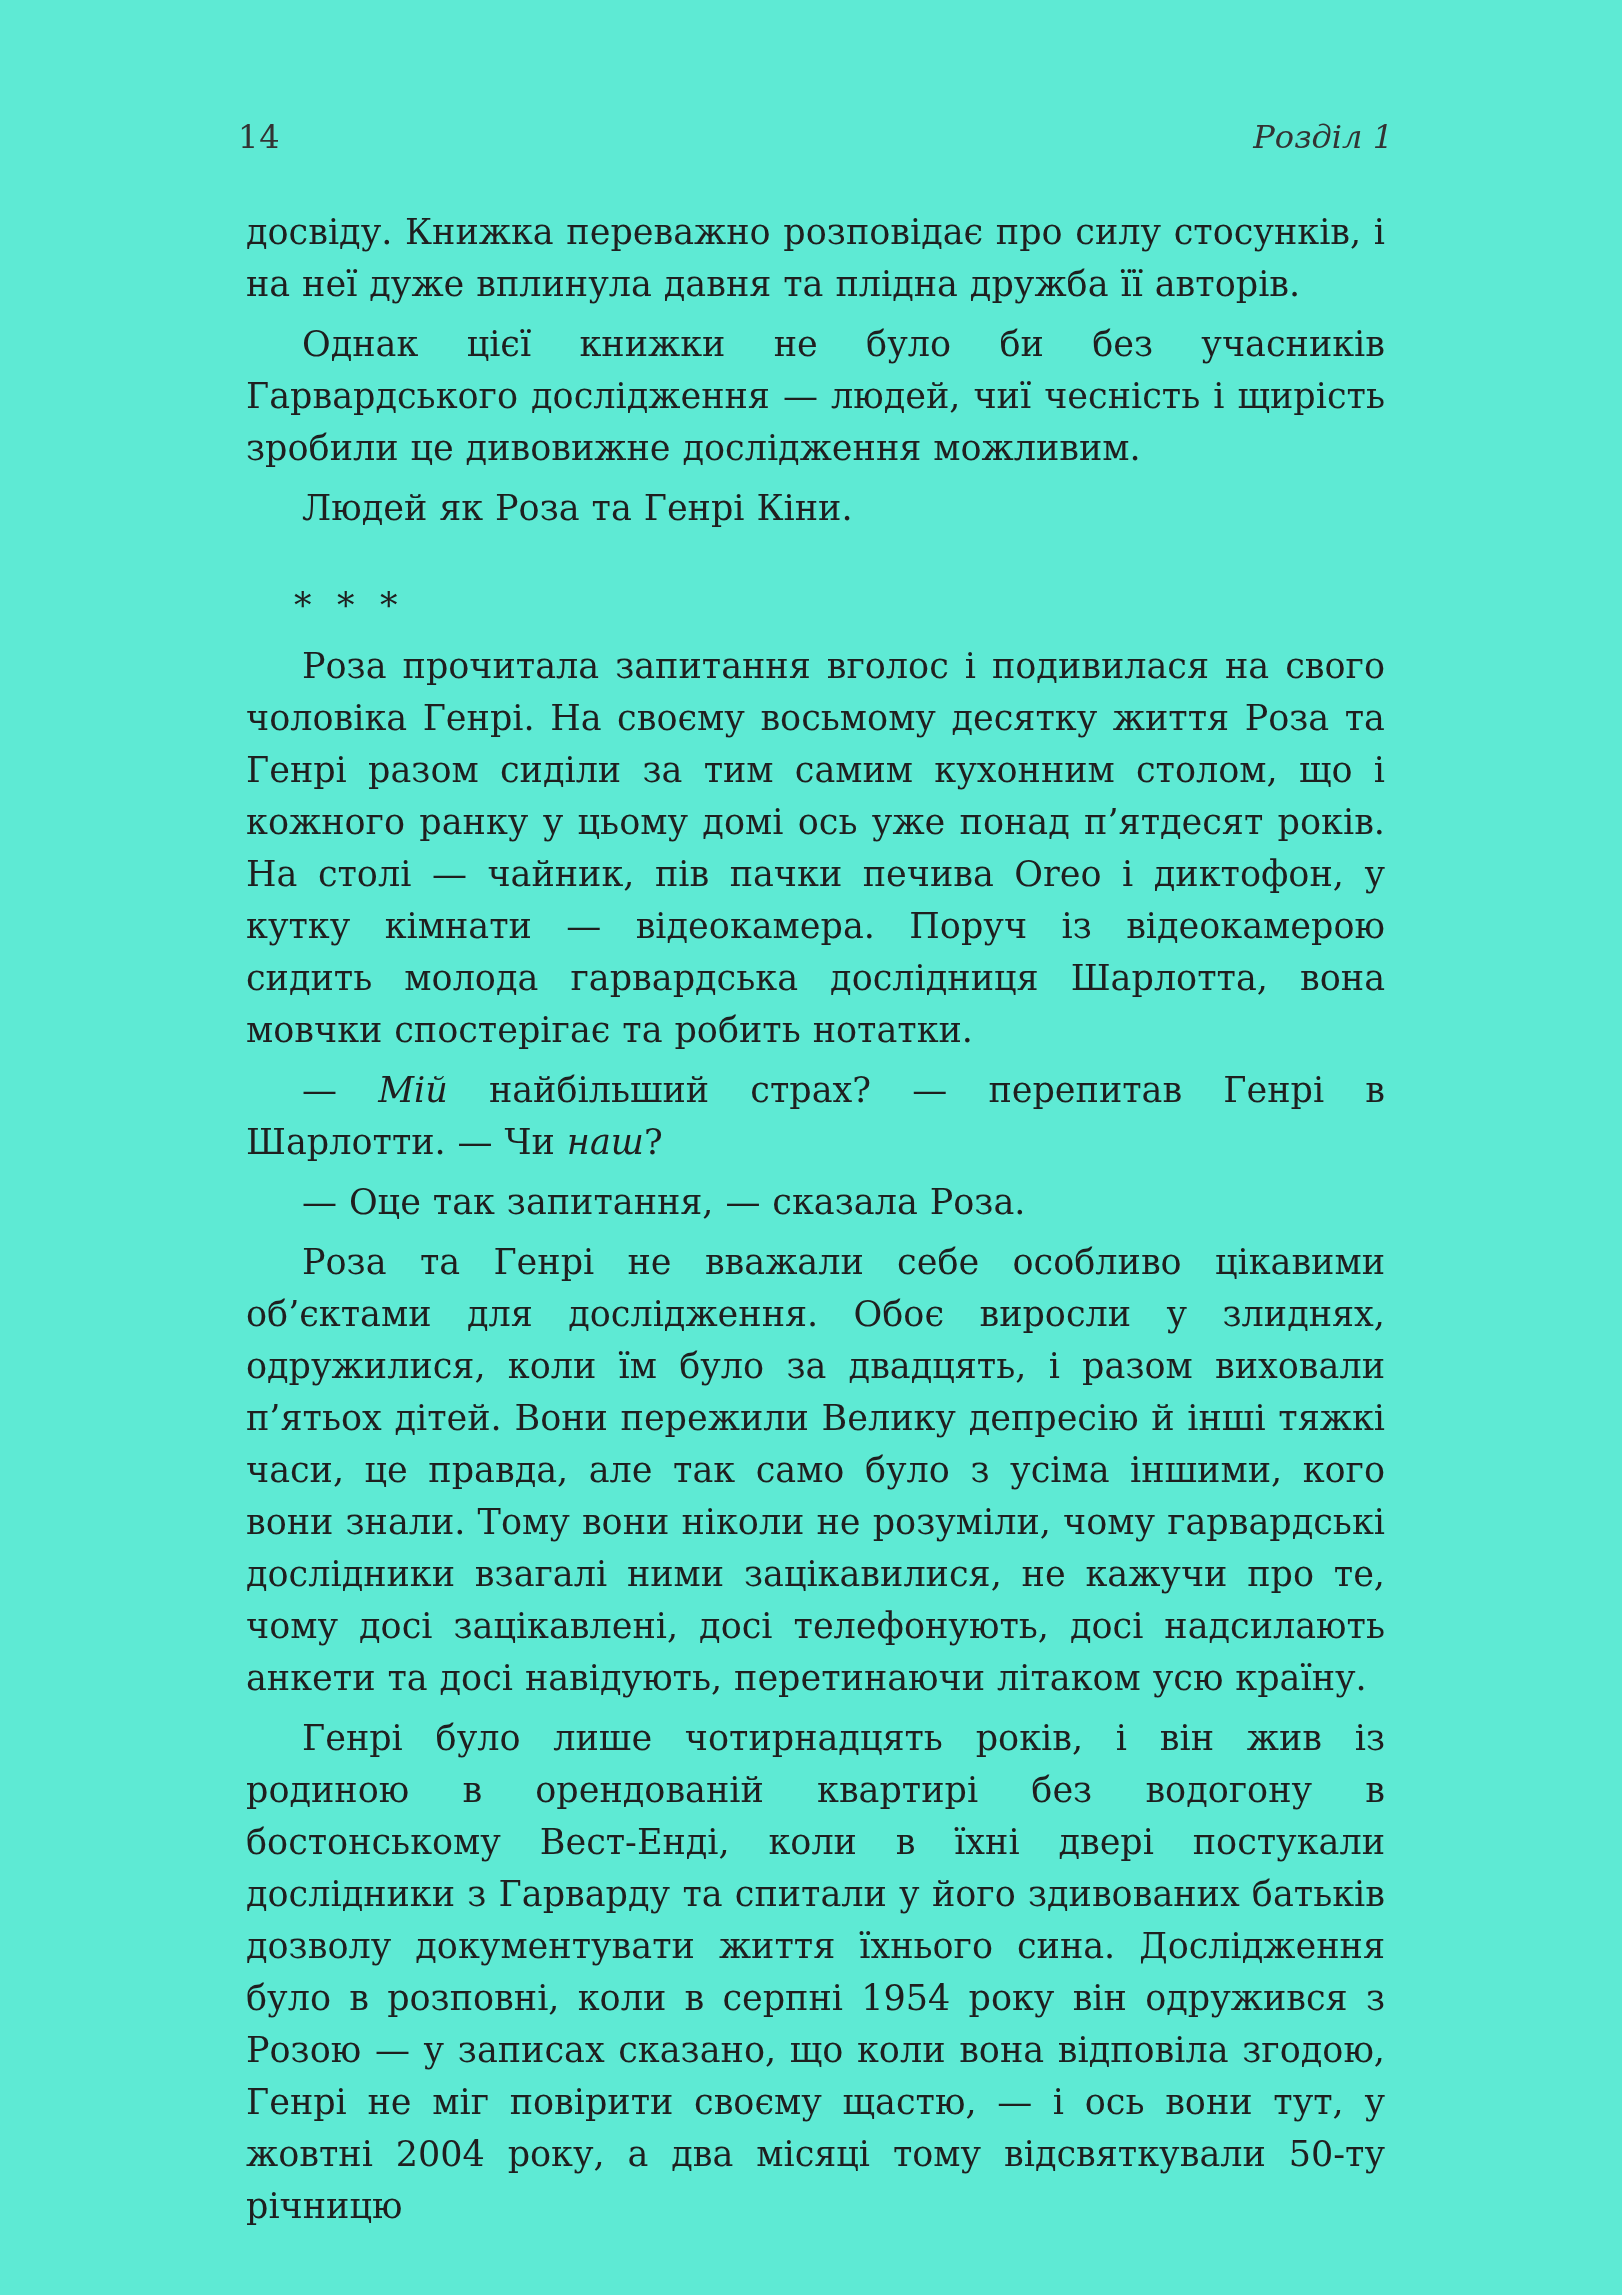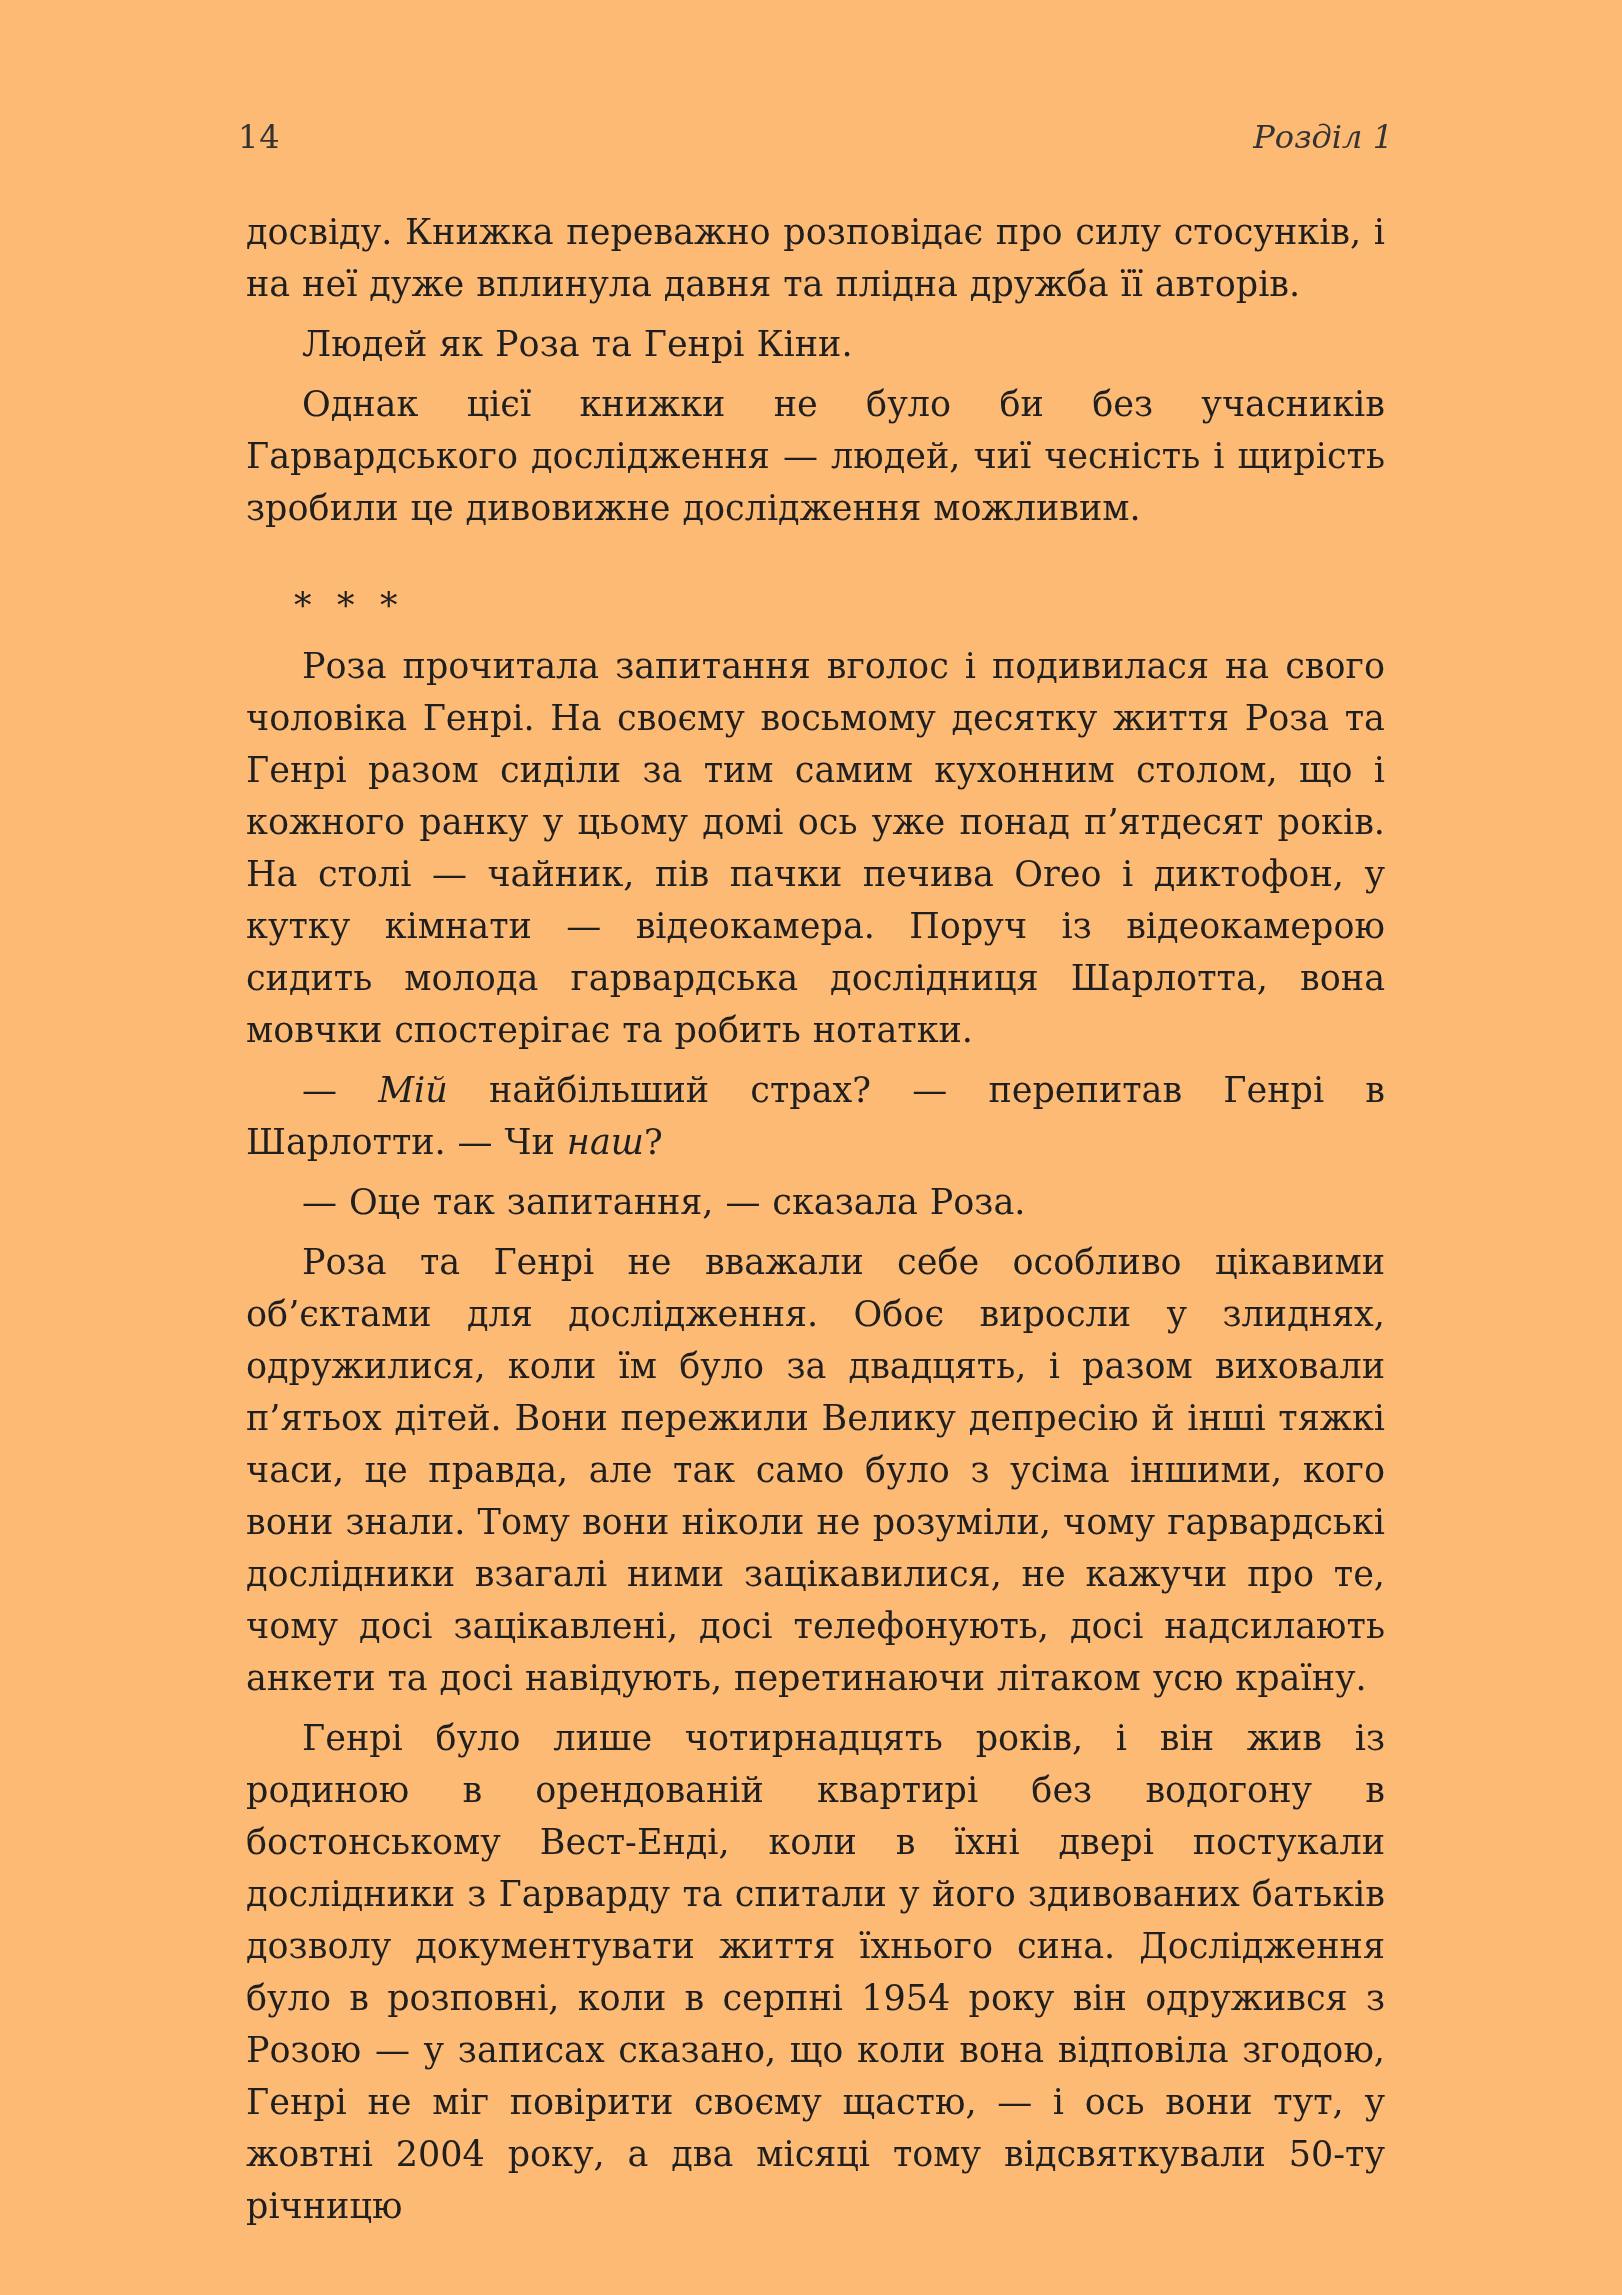--- a/index.html
+++ b/index.html
@@ -13,21 +13,21 @@
     overflow: hidden;
     color: #222222;
     font-family: "DejaVu Serif", "Liberation Serif", serif;
     position: relative;
   }
   .page {
     box-sizing: border-box;
     width: 1623px;
     height: 2295px;
     padding: 118px 230px 0 238px;
-    background: #fdba74;
+    background: #5eead4;
   }
   .running-head {
     display: flex;
     justify-content: space-between;
     align-items: baseline;
     font-size: 32px;
     line-height: 39px;
     color: #333333;
     margin-bottom: 49px;
   }
@@ -65,22 +65,22 @@
 <div class="page">
 
   <div class="running-head">
     <span class="page-number">14</span>
     <span class="chapter">Розділ 1</span>
   </div>
 
   <div class="body-text">
 
   <p class=""><span class="">досвіду. Книжка переважно розповідає про силу стосунків, і на неї дуже вплинула давня та плідна дружба її авторів.</span></p>
+      <p class="indent"><span class="">Однак цієї книжки не було би без учасників Гарвардського дослідження — людей, чиї чесність і щирість зробили це дивовижне дослідження можливим.</span></p>
       <p class="indent"><span class="">Людей як Роза та Генрі Кіни.</span></p>
-      <p class="indent"><span class="">Однак цієї книжки не було би без учасників Гарвардського дослідження — людей, чиї чесність і щирість зробили це дивовижне дослідження можливим.</span></p>
       <p class="separator">* * *</p>
       <p class="indent"><span class="">Роза прочитала запитання вголос і подивилася на свого чоловіка Генрі. На своєму восьмому десятку життя Роза та Генрі разом сиділи за тим самим кухонним столом, що і кожного ранку у цьому домі ось уже понад п’ятдесят років. На столі — чайник, пів пачки печива Oreo і диктофон, у кутку кімнати — відеокамера. Поруч із відеокамерою сидить молода гарвардська дослідниця Шарлотта, вона мовчки спостерігає та робить нотатки.</span></p>
       <p class="indent"><span class="">— </span><span class="it">Мій</span><span class=""> найбільший страх? — перепитав Генрі в Шарлотти. — Чи </span><span class="it">наш</span><span class="">?</span></p>
       <p class="indent"><span class="">— Оце так запитання, — сказала Роза.</span></p>
       <p class="indent"><span class="">Роза та Генрі не вважали себе особливо цікавими об’єктами для дослідження. Обоє виросли у злиднях, одружилися, коли їм було за двадцять, і разом виховали п’ятьох дітей. Вони пережили Велику депресію й інші тяжкі часи, це правда, але так само було з усіма іншими, кого вони знали. Тому вони ніколи не розуміли, чому гарвардські дослідники взагалі ними зацікавилися, не кажучи про те, чому досі зацікавлені, досі телефонують, досі надсилають анкети та досі навідують, перетинаючи літаком усю країну.</span></p>
       <p class="indent"><span class="">Генрі було лише чотирнадцять років, і він жив із родиною в орендованій квартирі без водогону в бостонському Вест-Енді, коли в їхні двері постукали дослідники з Гарварду та спитали у його здивованих батьків дозволу документувати життя їхнього сина. Дослідження було в розповні, коли в серпні 1954 року він одружився з Розою — у записах сказано, що коли вона відповіла згодою, Генрі не міг повірити своєму щастю, — і ось вони тут, у жовтні 2004 року, а два місяці тому відсвяткували 50-ту річницю</span></p>
     </div>
 
 </div>
 

